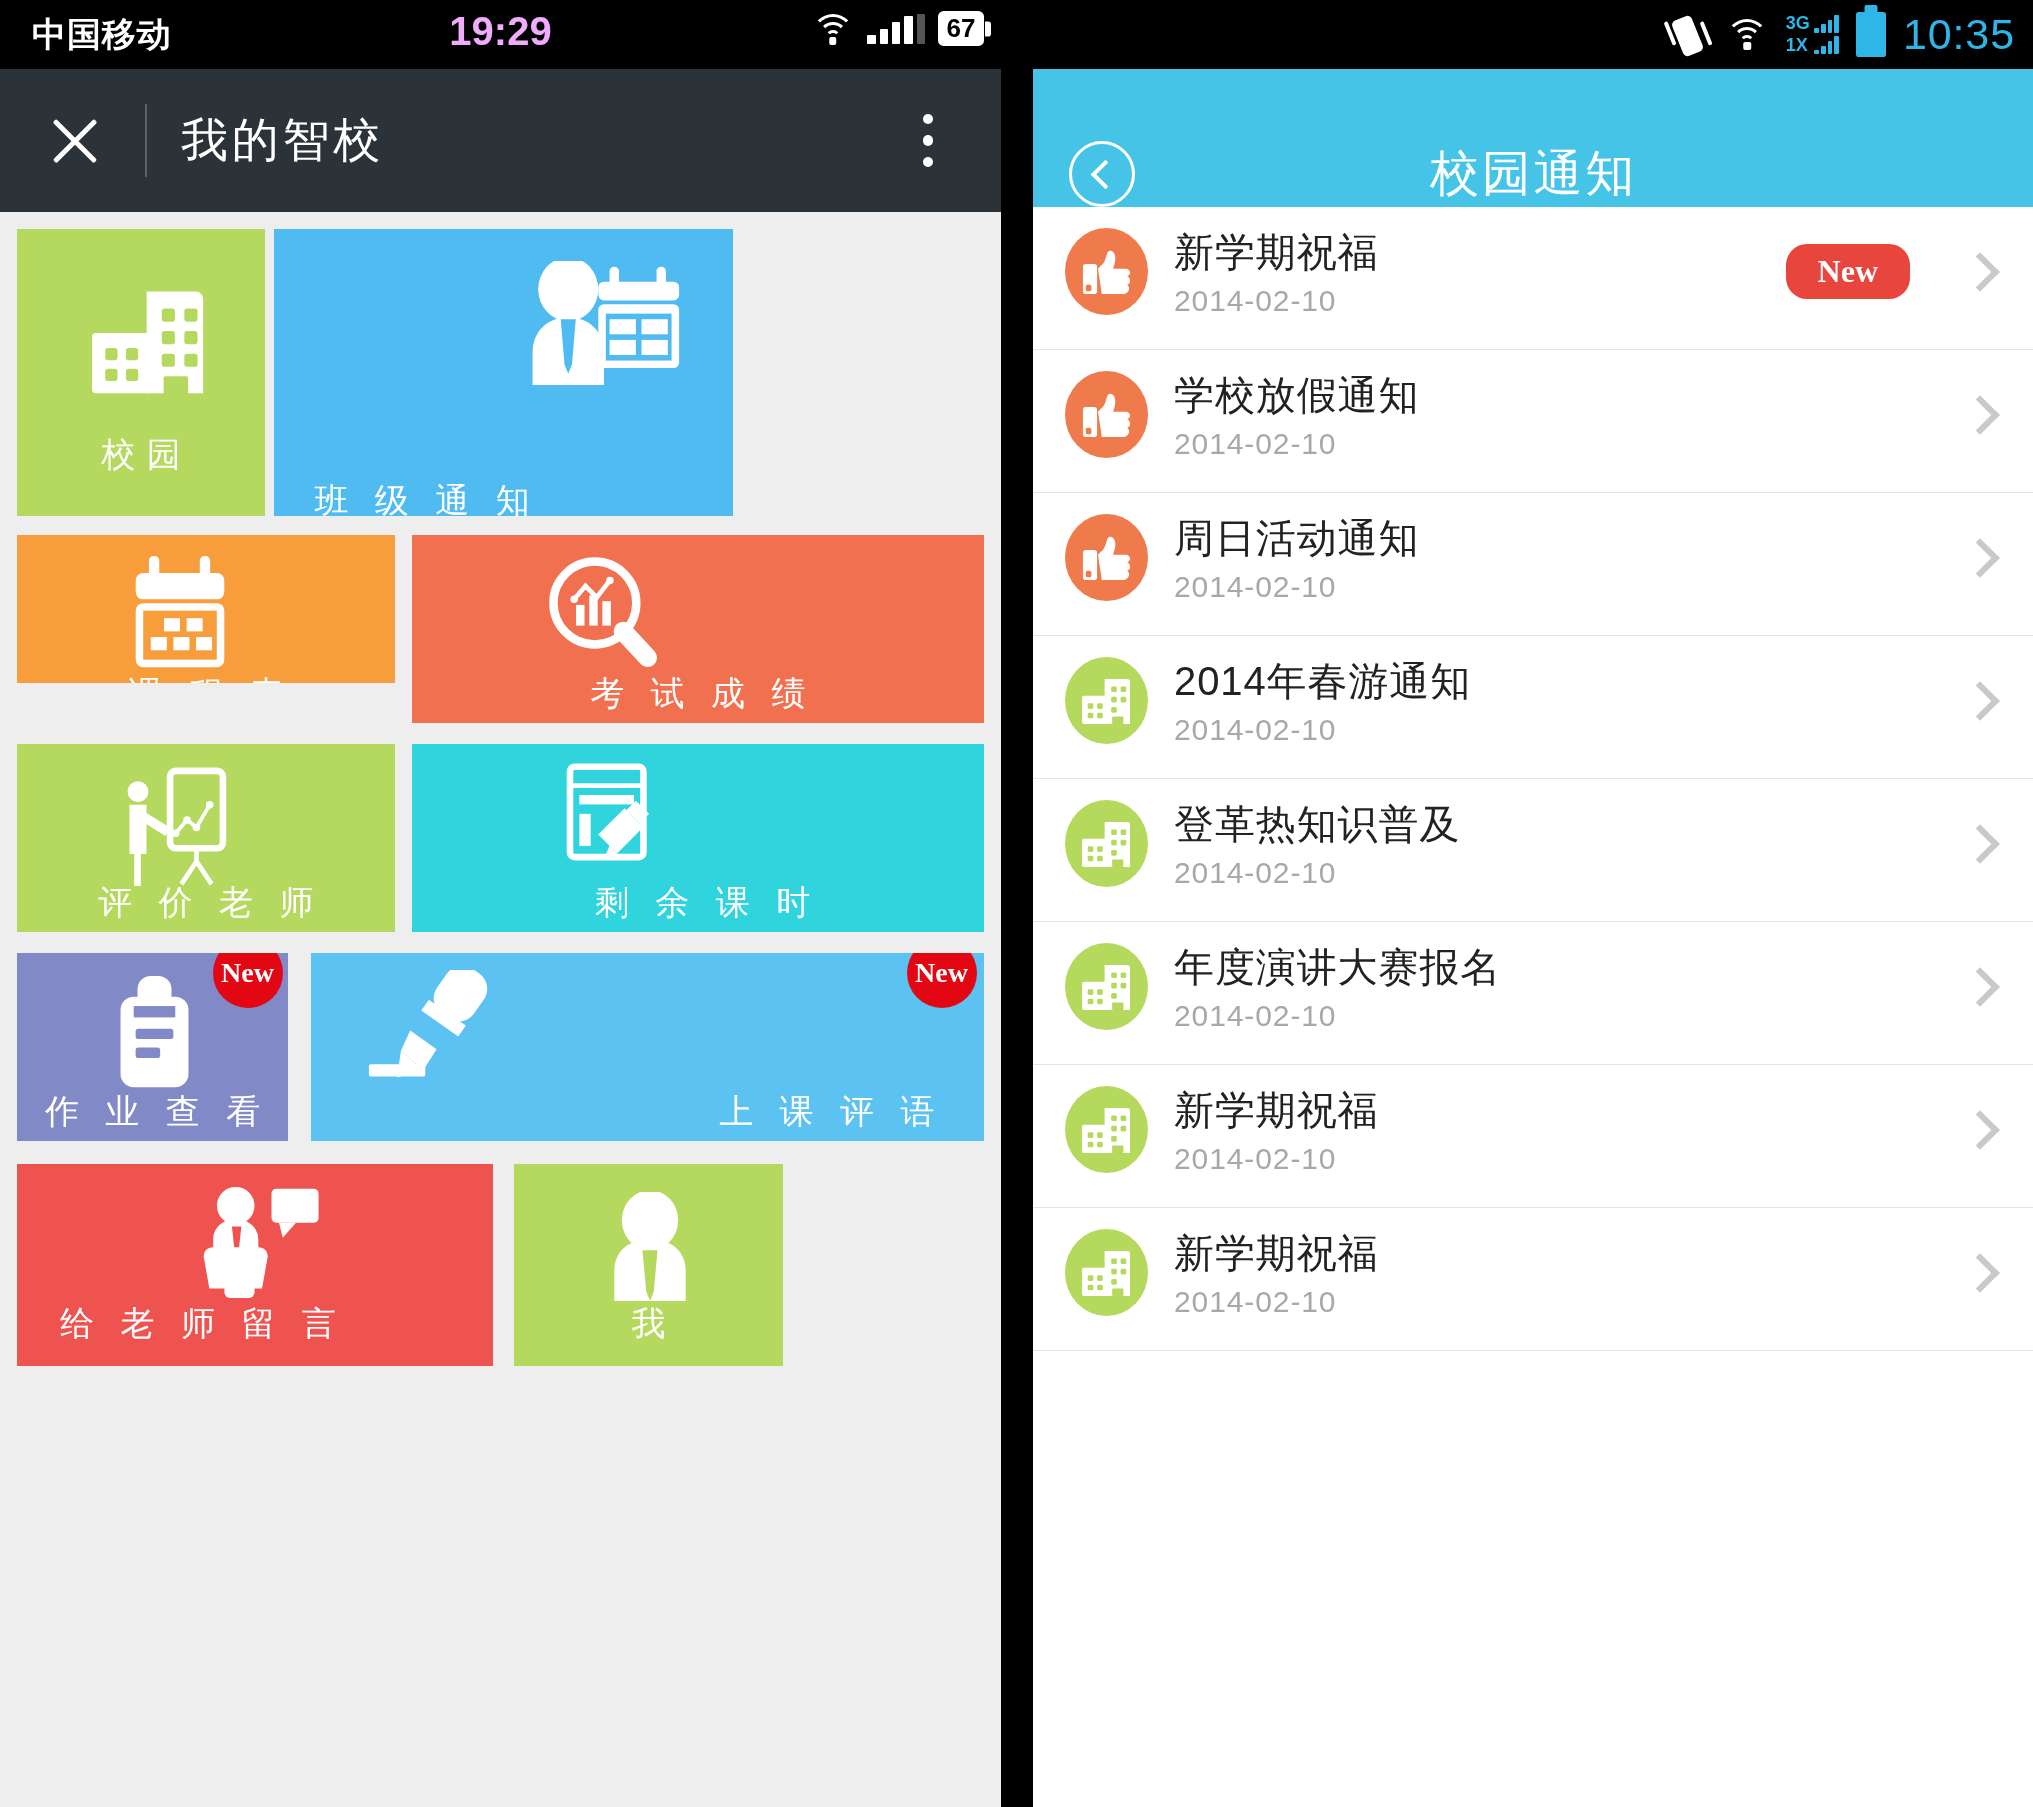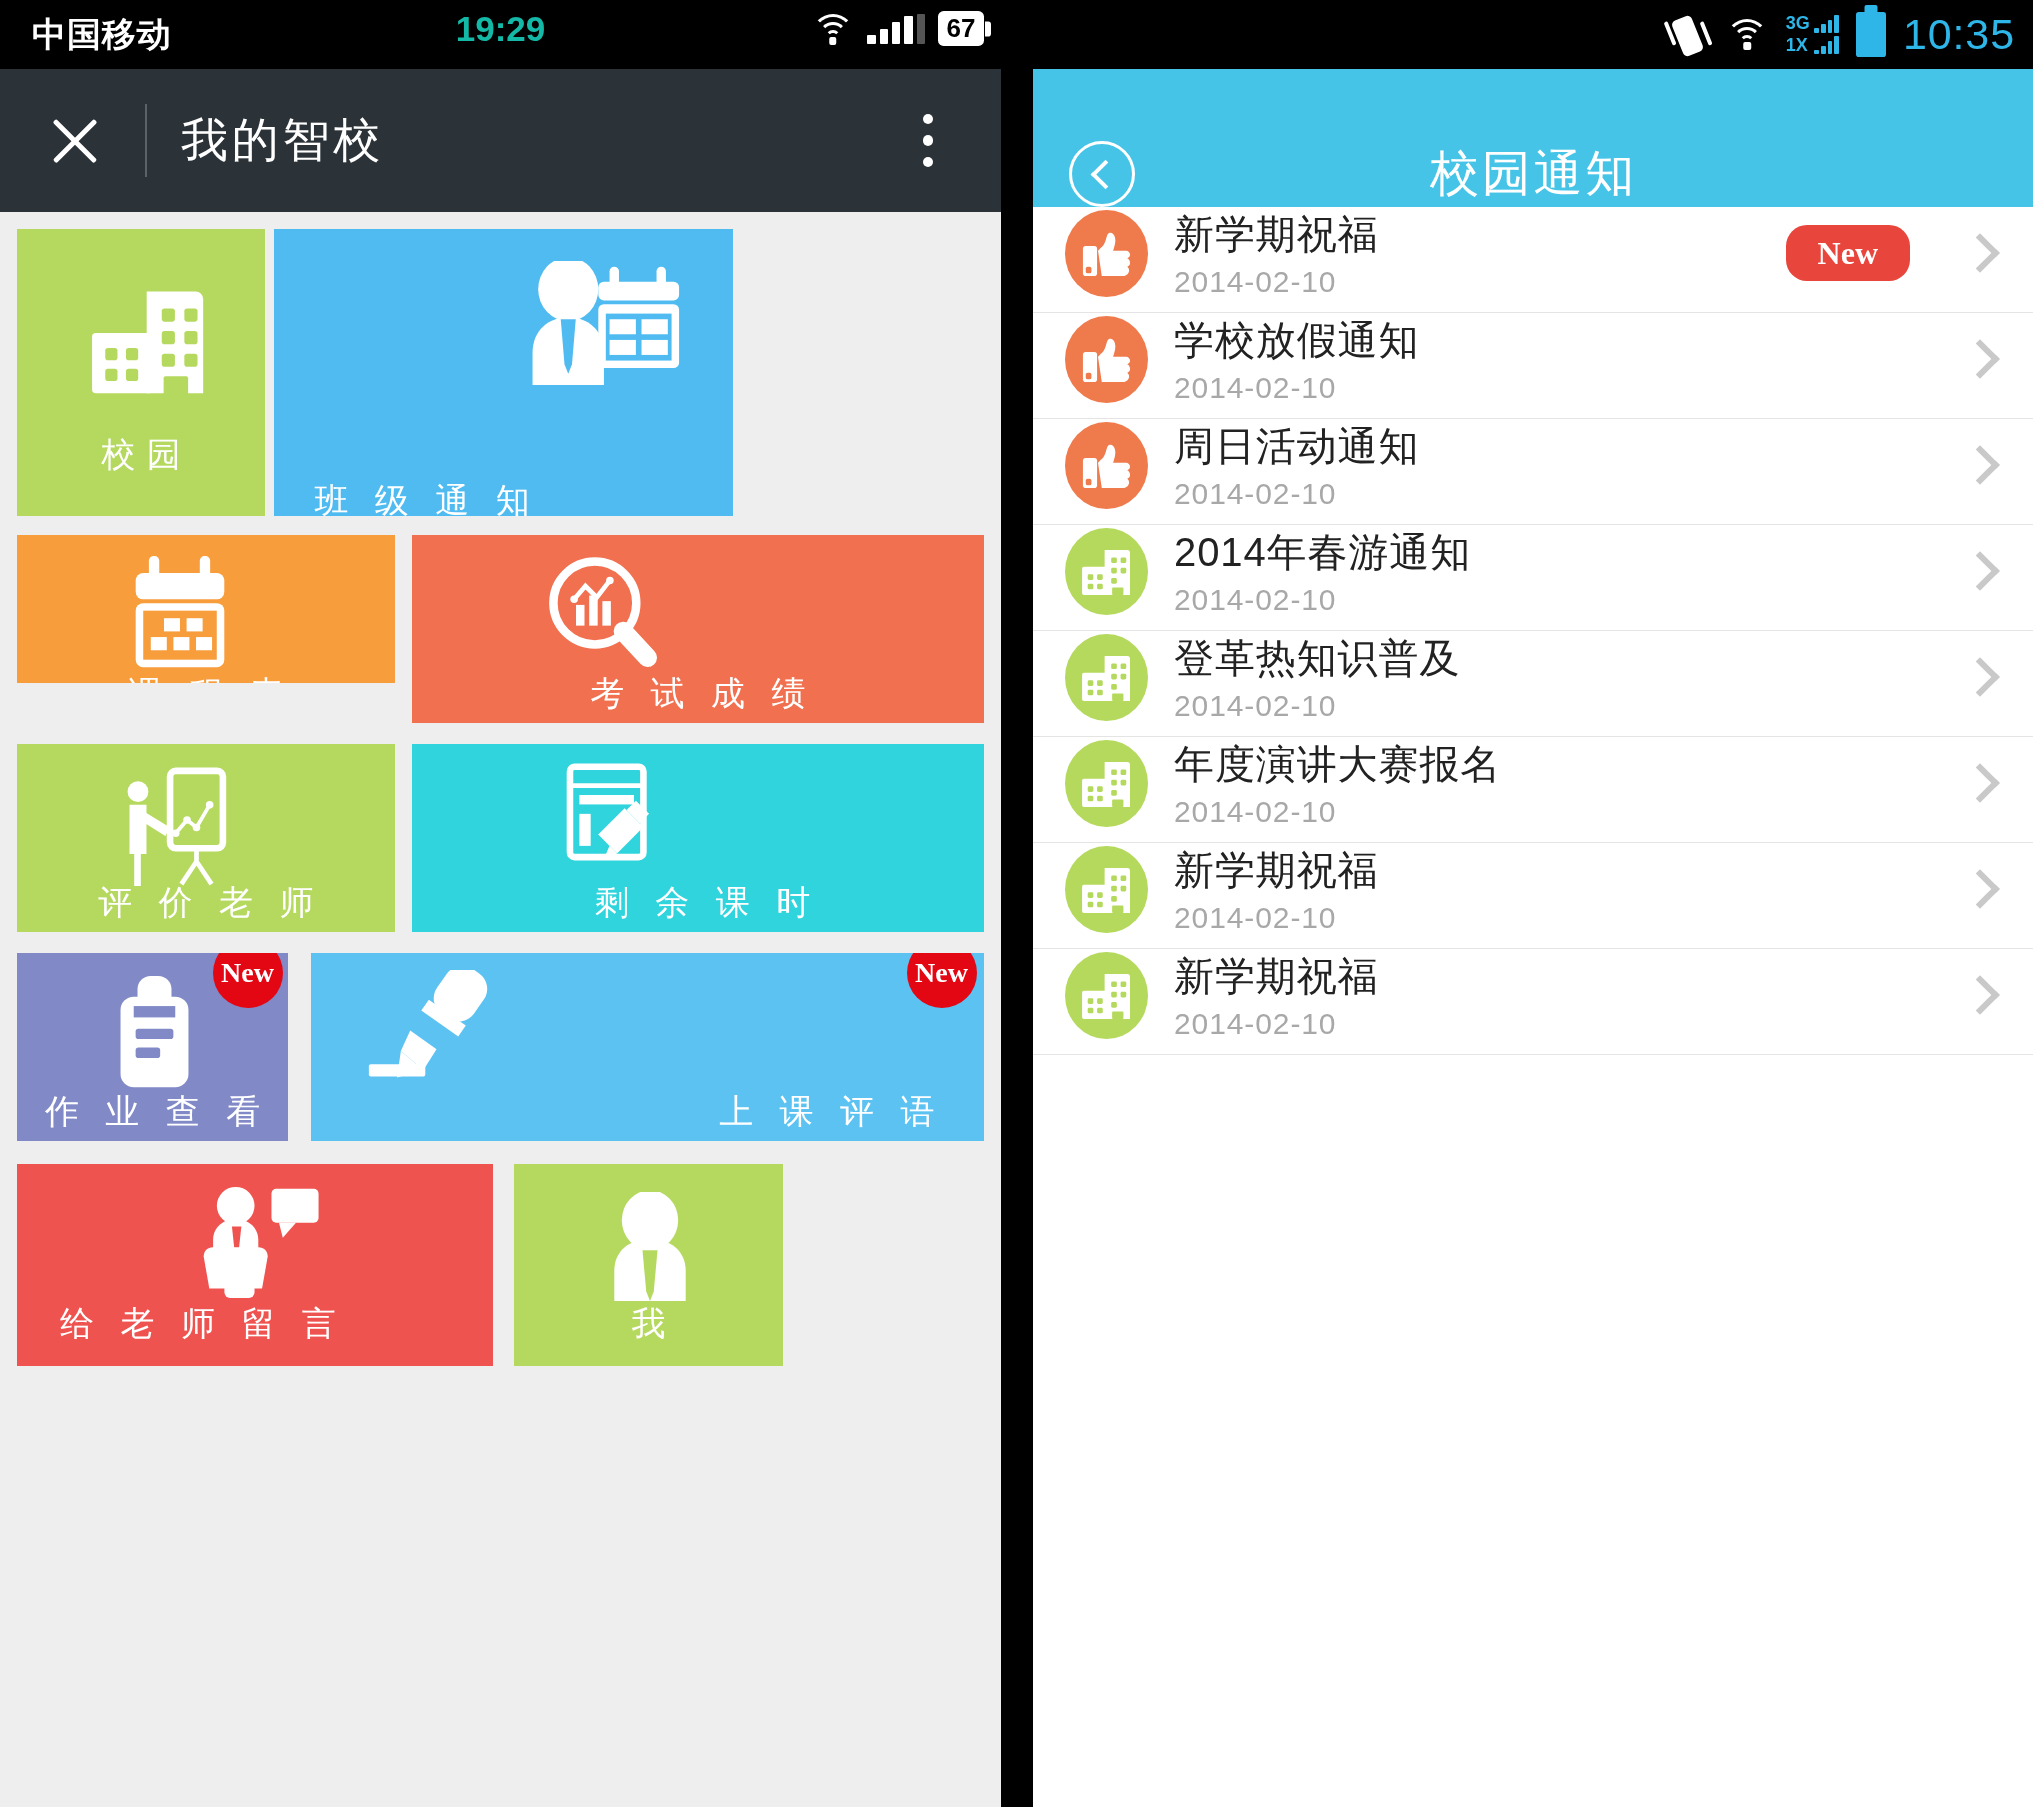--- a/index.html
+++ b/index.html
@@ -7,21 +7,21 @@
   .screen { position:relative; width:2034px; height:1808px; display:flex; }
 
   
   .panel { position:relative; width:1017px; height:1808px; overflow:hidden; }
   .statusbar { height:69px; background:#000; display:flex; align-items:center; position:relative; }
 
   
   #left { background:#eeeeee; }
   #left .statusbar { padding:0 32px; }
   .carrier { color:#fff; font-size:34px; font-weight:bold; letter-spacing:0.9px; }
-  .sb-time { color:#14b8a6; font-size:35px; font-weight:bold; position:absolute; left:50%; transform:translateX(-50%); top:9.4px; }
+  .sb-time { color:#f0abfc; font-size:40px; font-weight:bold; position:absolute; left:50%; transform:translateX(-50%); top:9.4px; }
   .sb-right { position:absolute; right:17px; top:4px; height:49px; display:flex; align-items:center; gap:13px; }
 
   .wifi { position:relative; width:43px; height:32px; }
   .wifi i { position:absolute; left:50%; transform:translateX(-50%); border:3.8px solid #fff; border-bottom-color:transparent;
             border-left-color:transparent; border-right-color:transparent; border-radius:50%; }
   .wifi i:nth-child(1){ width:43px; height:43px; top:1.9px; }
   .wifi i:nth-child(2){ width:28px; height:28px; top:9.4px; }
   .wifi i:nth-child(3){ width:15px; height:15px; top:17px; }
   .wifi u { position:absolute; left:50%; bottom:0; transform:translateX(-50%); width:7.5px;height:7.5px;background:#fff;border-radius:1.9px;}
 
@@ -66,21 +66,21 @@
   .battvert { width:30px; height:45px; background:#2fb6e8; border-radius:2.8px; position:relative; }
   .battvert::before { content:""; position:absolute; top:-7.5px; left:50%; transform:translateX(-50%); width:13px;height:7.5px;background:#2fb6e8;border-radius:1.9px 1.9px 0 0; }
   .r-time { color:#2fb6e8; font-size:43px; font-weight:500; letter-spacing:0.9px; }
 
   .r-header { height:138px; background:#45c4e8; display:flex; align-items:flex-end; position:relative; }
   .backbtn { position:absolute; left:36px; width:66px; height:66px; border:3.8px solid #fff; border-radius:50%; display:flex; align-items:center; justify-content:center; }
   .backbtn i { width:21px; height:21px; border-left:4.7px solid #fff; border-bottom:4.7px solid #fff; transform:rotate(45deg); margin-left:7.5px; }
   .r-title { width:100%; text-align:center; color:#fff; font-size:49px; letter-spacing:2.8px; }
 
   .list { }
-  .item { height:106px; display:flex; align-items:center; padding:0 0 13px 32px; border-bottom:1.9px solid #e4e4e4; position:relative; background:#fff; }
+  .item { height:143px; display:flex; align-items:center; padding:0 0 13px 32px; border-bottom:1.9px solid #e4e4e4; position:relative; background:#fff; }
   .avatar { width:83px; height:87px; border-radius:50%; flex:0 0 auto; display:flex; align-items:center; justify-content:center; }
   .texts { margin-left:26px; display:flex; flex-direction:column; justify-content:center; gap:3.8px; }
   .it-title { font-size:40px; color:#222; letter-spacing:0.9px; }
   .it-date  { font-size:30px; color:#a8a8a8; letter-spacing:0.9px; }
   .it-new { margin-left:auto; background:#e8453c; color:#fff; border-radius:21px; padding:9.4px 32px; font-size:32px; font-weight:bold; font-family:"Liberation Serif",serif; }
   .chev { margin-left:auto; margin-right:40px; width:28px;height:28px; border-top:6.6px solid #c9c9c9; border-right:6.6px solid #c9c9c9; transform:rotate(45deg); flex:0 0 auto; }
   .it-new + .chev { margin-left:56px; }
 
   svg { display:block; }
 </style>

